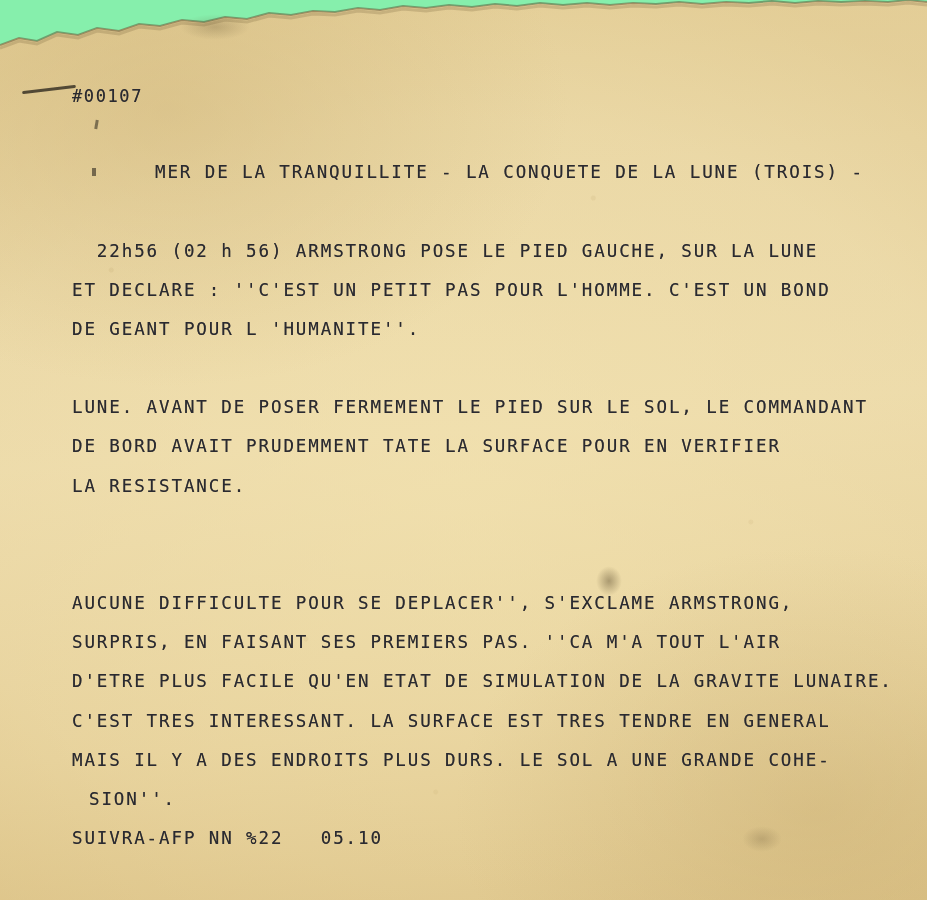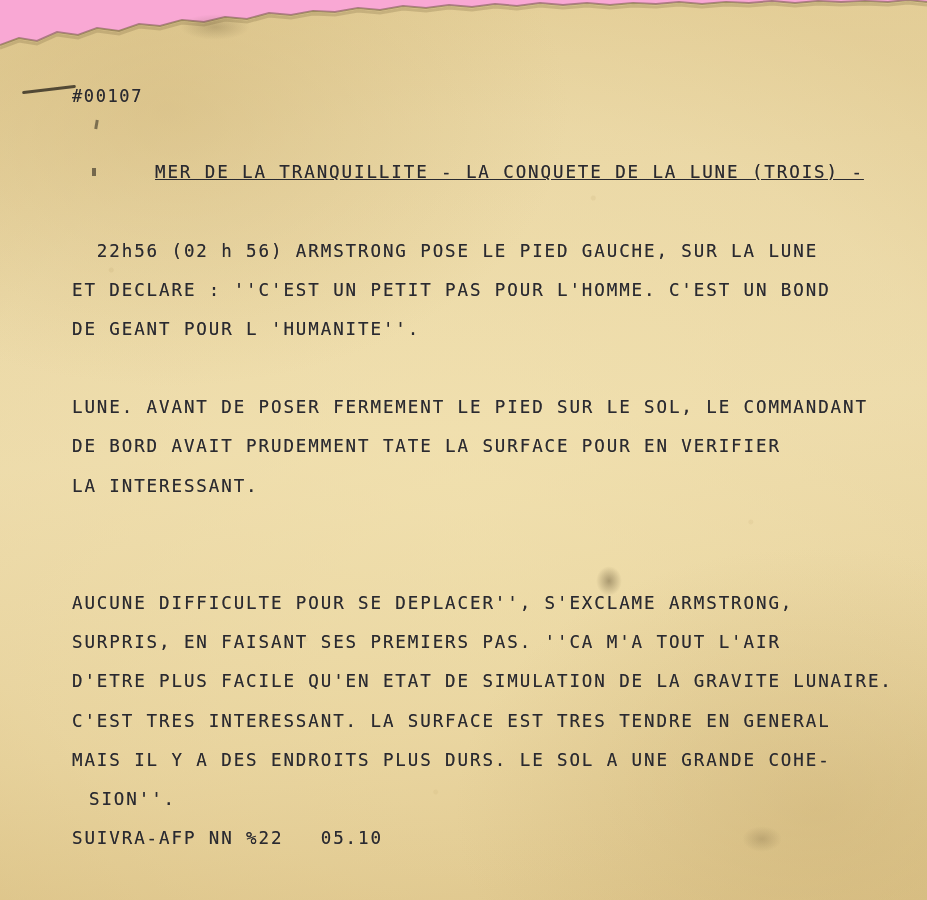--- a/index.html
+++ b/index.html
@@ -5,21 +5,21 @@
   html, body {
     margin: 0;
     padding: 0;
     background: #ffffff;
   }
   #page {
     position: relative;
     width: 927px;
     height: 900px;
     overflow: hidden;
-    background: #f9a8d4;
+    background: #86efac;
     font-family: "DejaVu Sans Mono", monospace;
   }
 
   
   .paper {
     position: absolute;
     left: 0;
     top: 0;
     width: 927px;
     height: 900px;
@@ -123,28 +123,28 @@
   <div class="mark m2"></div>
   <div class="mark m3"></div>
   <div class="smudge s1"></div>
   <div class="smudge s2"></div>
   <div class="smudge s3"></div>
 
   <div class="text-layer">
 
     <div class="tline slug" style="left:72px; top:86px;">#00107</div>
 
-    <div class="tline" style="left:155px; top:162px;text-decoration:underline;">MER DE LA TRANQUILLITE - LA CONQUETE DE LA LUNE (TROIS) -</div>
+    <div class="tline" style="left:155px; top:162px;">MER DE LA TRANQUILLITE - LA CONQUETE DE LA LUNE (TROIS) -</div>
 
     <div class="tline" style="left:72px; top:241px;">  22h56 (02 h 56) ARMSTRONG POSE LE PIED GAUCHE, SUR LA LUNE</div>
     <div class="tline" style="left:72px; top:280px;">ET DECLARE : ''C'EST UN PETIT PAS POUR L'HOMME. C'EST UN BOND</div>
     <div class="tline" style="left:72px; top:319px;">DE GEANT POUR L 'HUMANITE''.</div>
     <div class="tline" style="left:72px; top:397px;">LUNE. AVANT DE POSER FERMEMENT LE PIED SUR LE SOL, LE COMMANDANT</div>
     <div class="tline" style="left:72px; top:436px;">DE BORD AVAIT PRUDEMMENT TATE LA SURFACE POUR EN VERIFIER</div>
-    <div class="tline" style="left:72px; top:476px;">LA INTERESSANT.</div>
+    <div class="tline" style="left:72px; top:476px;">LA RESISTANCE.</div>
     <div class="tline" style="left:72px; top:593px;">AUCUNE DIFFICULTE POUR SE DEPLACER'', S'EXCLAME ARMSTRONG,</div>
     <div class="tline" style="left:72px; top:632px;">SURPRIS, EN FAISANT SES PREMIERS PAS. ''CA M'A TOUT L'AIR</div>
     <div class="tline" style="left:72px; top:671px;text-align:right;">D'ETRE PLUS FACILE QU'EN ETAT DE SIMULATION DE LA GRAVITE LUNAIRE.</div>
     <div class="tline" style="left:72px; top:711px;">C'EST TRES INTERESSANT. LA SURFACE EST TRES TENDRE EN GENERAL</div>
     <div class="tline" style="left:72px; top:750px;">MAIS IL Y A DES ENDROITS PLUS DURS. LE SOL A UNE GRANDE COHE-</div>
     <div class="tline" style="left:76px; top:789px;margin-left:13px;">SION''.</div>
 
     <div class="tline" style="left:72px; top:828px;">SUIVRA-AFP NN %22   05.10</div>
 
   </div>

